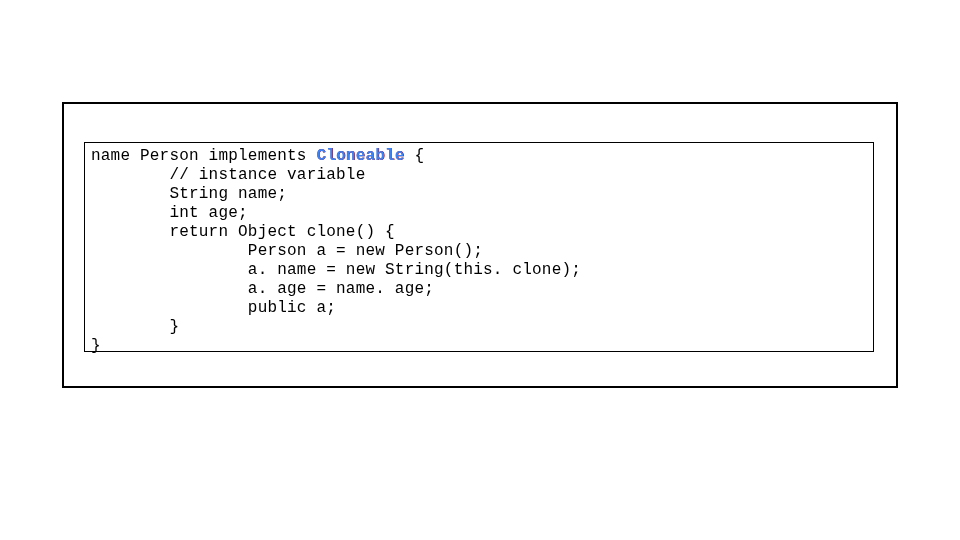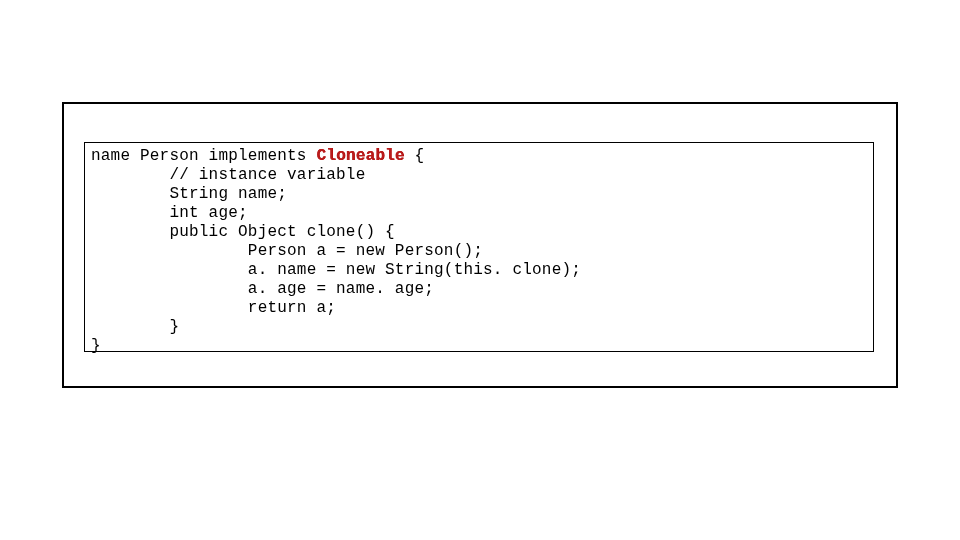--- a/index.html
+++ b/index.html
@@ -30,35 +30,35 @@
     padding: 4px 6px;
   }
   .code {
     font-size: 16px;
     line-height: 19px;
     white-space: pre;
     color: #000000;
     letter-spacing: 0.2px;
   }
   .kw-red {
-    color: #b91c1c;
+    color: #3b82f6;
     font-weight: bold;
     text-shadow: 0.4px 0 0 #b00000;
   }
 </style>
 </head>
 <body>
 
 <div class="outer-frame"></div>
 
 <div class="code-frame">
   <div class="code"><span>name Person implements </span><span class="kw-red">Cloneable</span><span> {</span>
 <span>        // instance variable</span>
 <span>        String name;</span>
 <span>        int age;</span>
-<span>        public Object clone() {</span>
+<span>        return Object clone() {</span>
 <span>                Person a = new Person();</span>
 <span>                a. name = new String(this. clone);</span>
 <span>                a. age = name. age;</span>
-<span>                return a;</span>
+<span>                public a;</span>
 <span>        }</span>
 <span>}</span></div>
 </div>
 
 </body></html>

